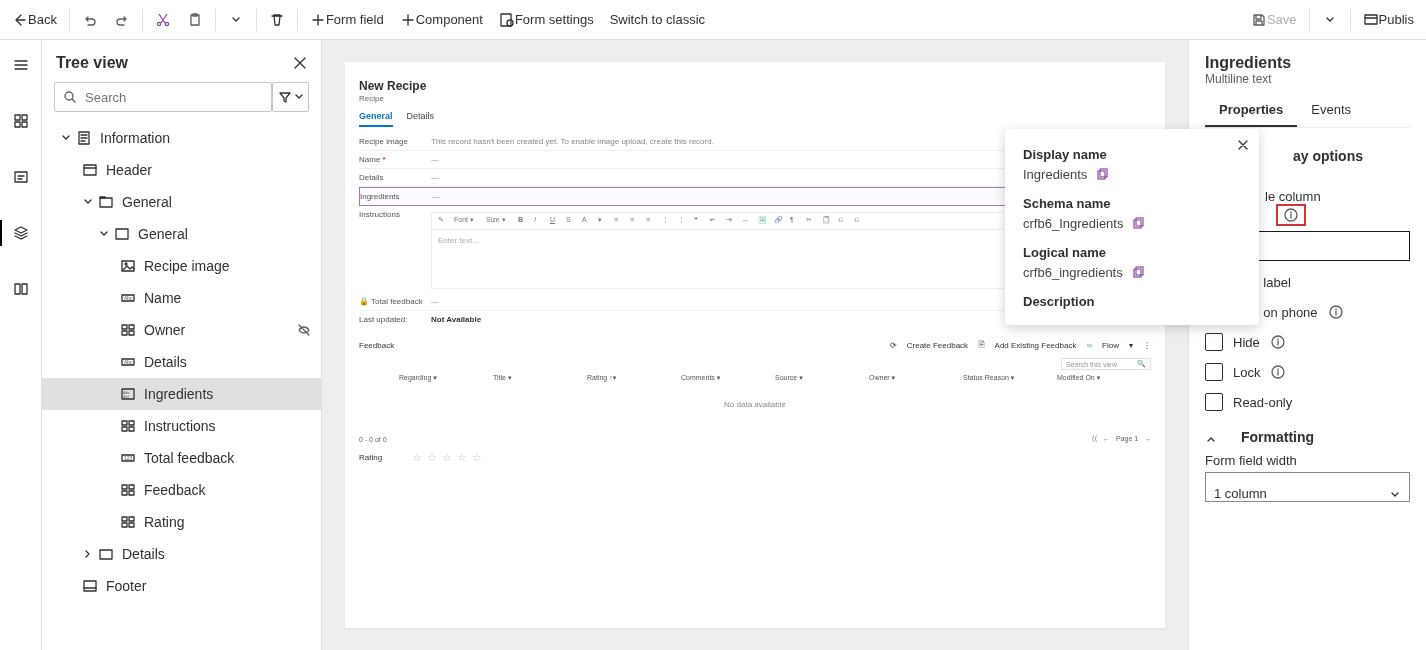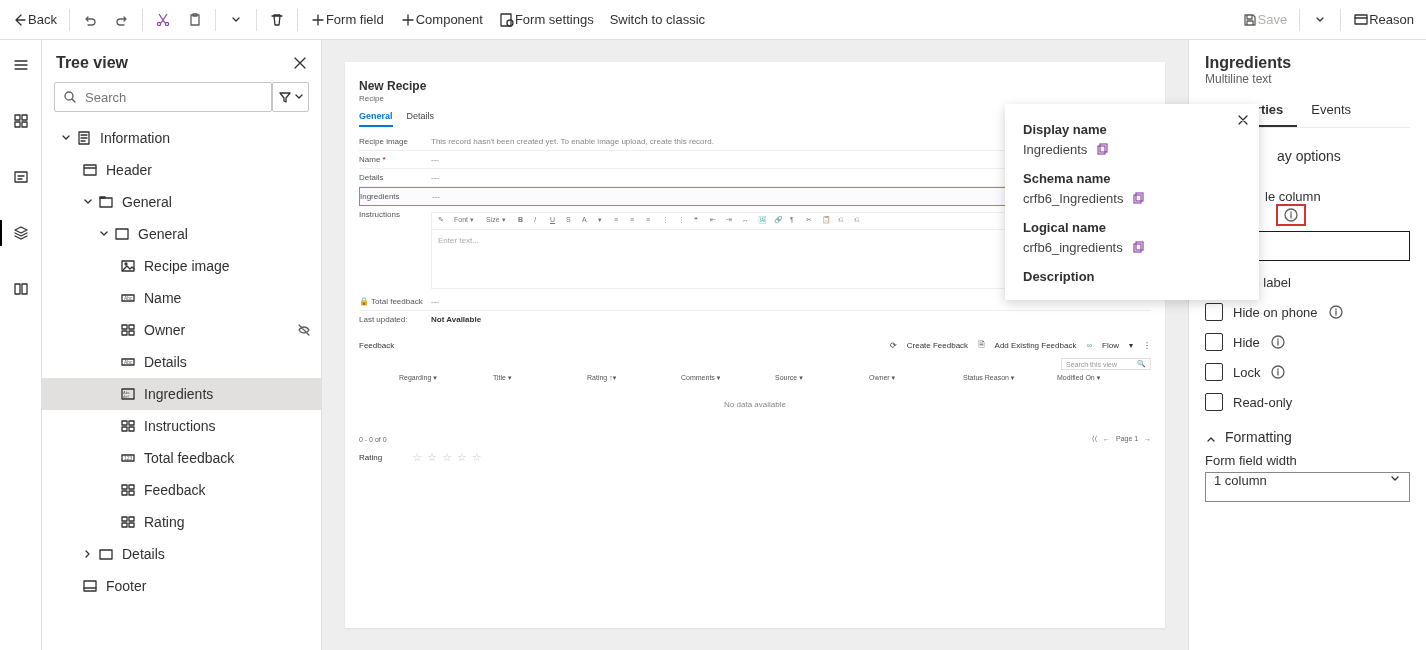--- a/index.html
+++ b/index.html
@@ -139,21 +139,21 @@
   .fbsearch div{border:1px solid #e3e1df;padding:1px 4px;font-size:7px;color:#999;width:90px;display:flex;justify-content:space-between;align-items:center;}
   .fbcols{display:flex;font-size:7px;color:#555;padding:2px 0;}
   .fbcols div{flex:1;}
   .nodata{text-align:center;font-size:8px;color:#888;padding:16px 0;}
   .pager{display:flex;justify-content:space-between;align-items:center;font-size:7px;color:#666;margin-top:10px;}
   .stars{color:#ccc;font-size:11px;letter-spacing:1px;}
   
   
   .popover{
     position:absolute;
-    left:1005px;top:104px;
+    left:1005px;top:129px;
     width:254px;
     background:#fff;
     box-shadow:0 3px 12px rgba(0,0,0,.18);
     border-radius:2px;
     padding:16px 18px;
     z-index:50;
   }
   .popover .pclose{position:absolute;right:10px;top:10px;cursor:pointer;}
   .popover .lbl{font-size:13px;font-weight:600;margin-top:2px;}
   .popover .lbl:first-child{margin-top:0;}
@@ -166,30 +166,30 @@
     background:#fff;display:flex;flex-direction:column;
     overflow:hidden;
   }
   .props-head{padding:14px 16px 4px;}
   .props-head h3{margin:0;font-size:16px;font-weight:600;}
   .props-head .sub{font-size:12px;color:var(--muted);}
   .ptabs{display:flex;margin-top:8px;border-bottom:1px solid var(--border2);}
   .ptab{padding:8px 14px;font-size:13px;cursor:pointer;}
   .ptab.act{font-weight:600;border-bottom:2px solid var(--text);}
   .pbody{flex:1;overflow:auto;padding:12px 16px;}
-  .psec-h{display:flex;align-items:flex-end;gap:8px;font-size:14px;font-weight:400;margin:4px 0 8px;}
+  .psec-h{display:flex;align-items:flex-end;gap:24px;font-size:14px;font-weight:700;margin:4px 0 8px;}
   .pfield{margin:8px 0;}
   .plabel{font-size:13px;margin-bottom:4px;display:flex;align-items:center;gap:6px;}
   .pinput{
     width:100%;height:30px;border:1px solid #1b1a19;padding:0 8px;font-size:13px;
     background:#fff;
   }
   .pselect{
     width:100%;height:30px;border:1px solid #8a8886;padding:0 8px;font-size:13px;
-    display:flex;align-items:flex-start;justify-content:space-between;background:#fff;
+    display:flex;align-items:flex-end;justify-content:space-between;background:#fff;
   }
   .chk{display:flex;align-items:center;gap:10px;margin:12px 0;font-size:13px;}
   .chk .box{width:18px;height:18px;border:1px solid #323130;border-radius:2px;}
   .infoicon{width:16px;height:16px;}
   .redbox{
     position:absolute;
     right:120px;top:204px;
     width:30px;height:22px;border:2px solid var(--red);
     z-index:40;
     display:flex;align-items:center;justify-content:center;
@@ -307,21 +307,21 @@
       </span>
   </button>
   <div class="sep"></div>
   <button class="btn">
     <span class="icon">
         <svg width="16" height="16" viewBox="0 0 16 16">
           <rect x="2" y="3" width="12" height="9" class="stroke2"></rect>
           <path class="stroke2" d="M2 6h12"></path>
         </svg>
       </span>
-    <span>Reason</span>
+    <span>Publis</span>
   </button>
 </div>
 
 <div class="main">
 
   <div class="leftrail">
     <div class="ritem">
       <svg width="16" height="16" viewBox="0 0 16 16">
           <path class="stroke2" d="M2 4h12M2 8h12M2 12h12"></path>
         </svg>

